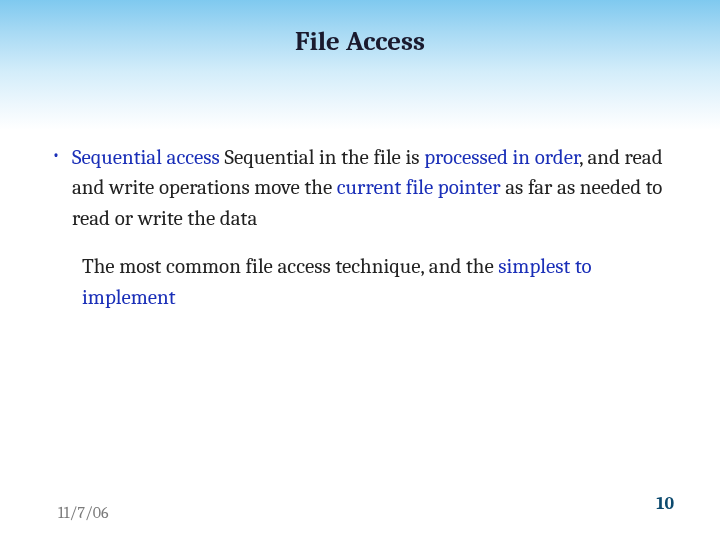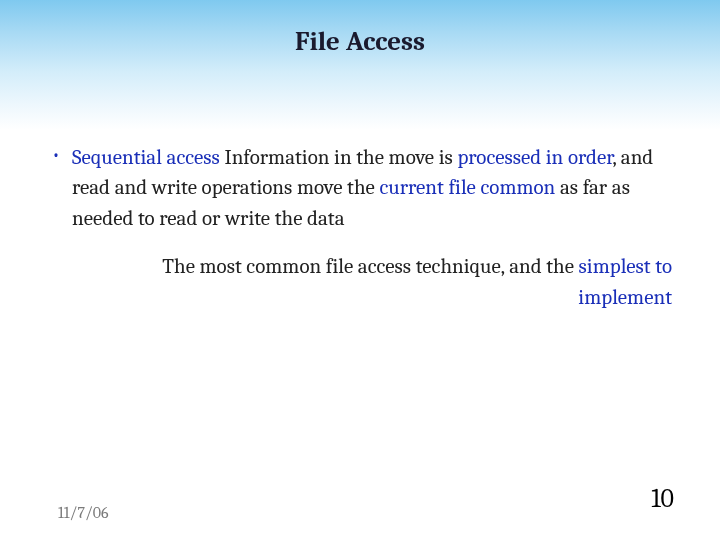--- a/index.html
+++ b/index.html
@@ -44,52 +44,52 @@
     margin-bottom: 18px;
   }
   .bullet-dot {
     color: #1a2fb8;
     font-size: 18px;
     line-height: 1.6;
     margin-right: 12px;
     flex-shrink: 0;
   }
   .bullet-text { flex: 1; }
-  .para2 { margin-left: 30px; text-align: right; }
+  .para2 { margin-left: 30px; }
   .blue-bold { color: #1a2fb8; font-weight: normal; }
   .blue { color: #1a2fb8; }
   .footer-date {
     position: absolute;
     bottom: 18px;
     left: 58px;
     font-size: 16px;
     color: #7a7a7a;
     font-family: Cambria, Georgia, serif;
   }
   .page-num {
     position: absolute;
     bottom: 26px;
     right: 46px;
-    font-size: 26px;
-    font-weight: normal;
-    color: #000000;
+    font-size: 18px;
+    font-weight: bold;
+    color: #0c4a6e;
   }
 </style>
 </head>
 <body>
 
 <div class="header-band"></div>
 
 <h1 class="title">File Access</h1>
 
 <div class="content">
   <div class="bullet-row">
     <span class="bullet-dot">•</span>
     <div class="bullet-text">
-      <span class="blue-bold">Sequential access</span><span>  Information in the move is </span><span class="blue">processed in order</span><span>, and read and write operations move the </span><span class="blue">current file common</span><span> as far as needed to read or write the data</span>
+      <span class="blue-bold">Sequential access</span><span>  Sequential in the file is </span><span class="blue">processed in order</span><span>, and read and write operations move the </span><span class="blue">current file pointer</span><span> as far as needed to read or write the data</span>
     </div>
   </div>
   <div class="para2">
     <span>The most common file access technique, and the </span><span class="blue">simplest to implement</span>
   </div>
 </div>
 
 <div class="footer-date">11/7/06</div>
 <div class="page-num">10</div>
 

